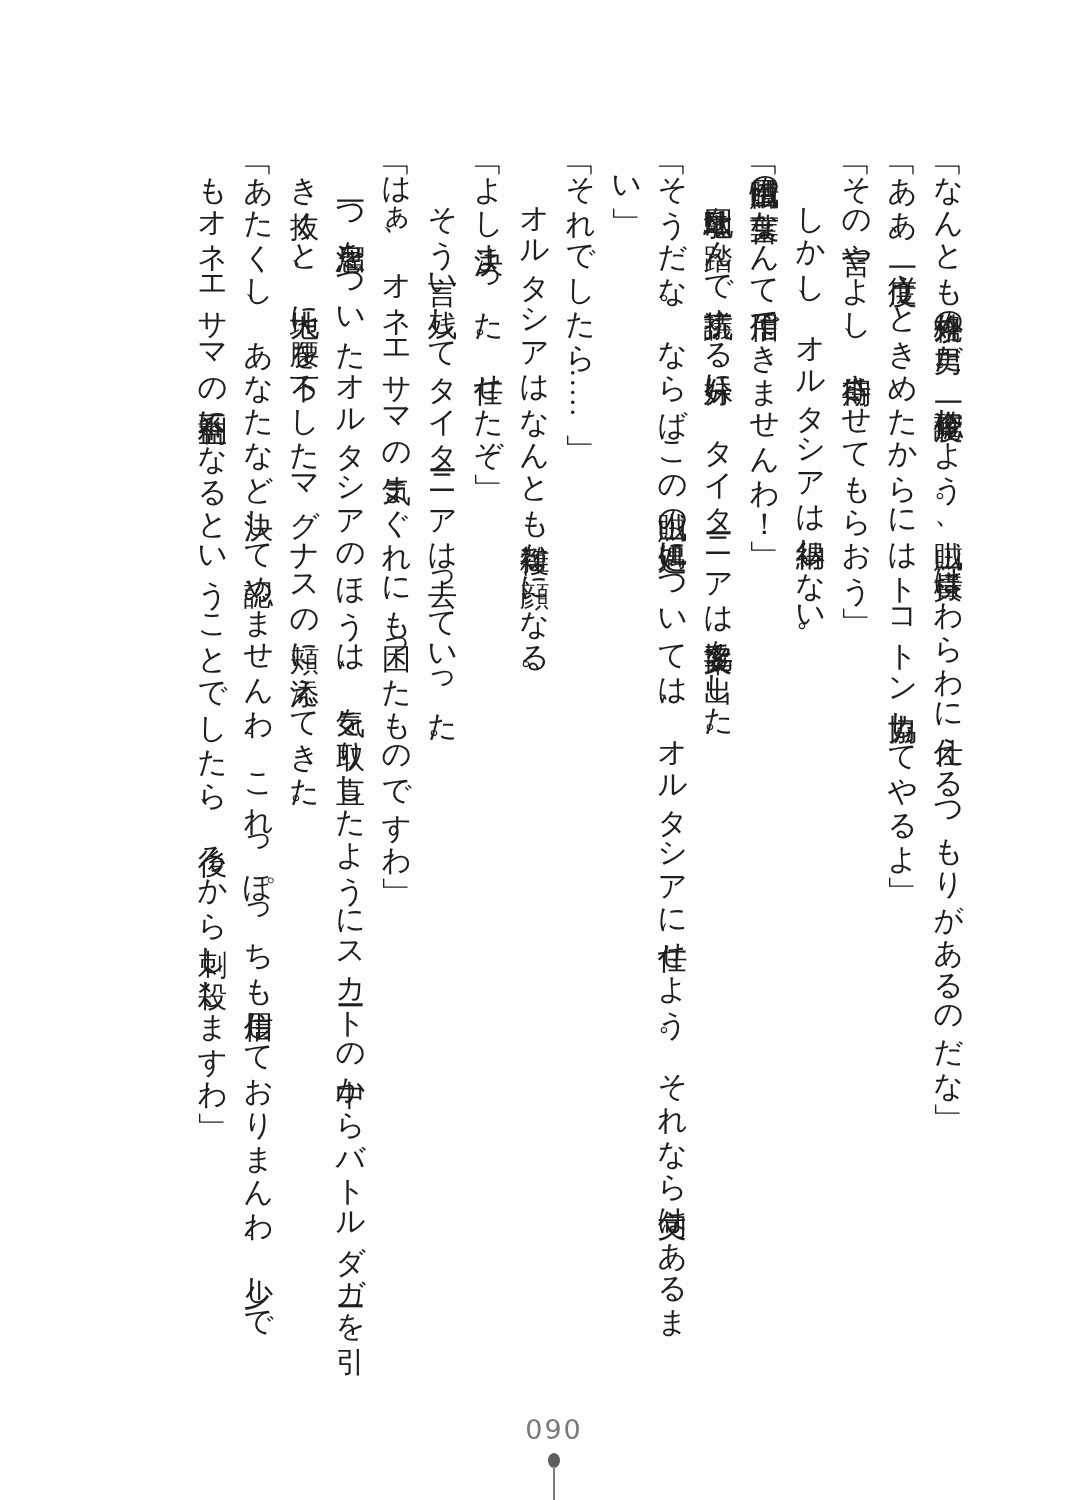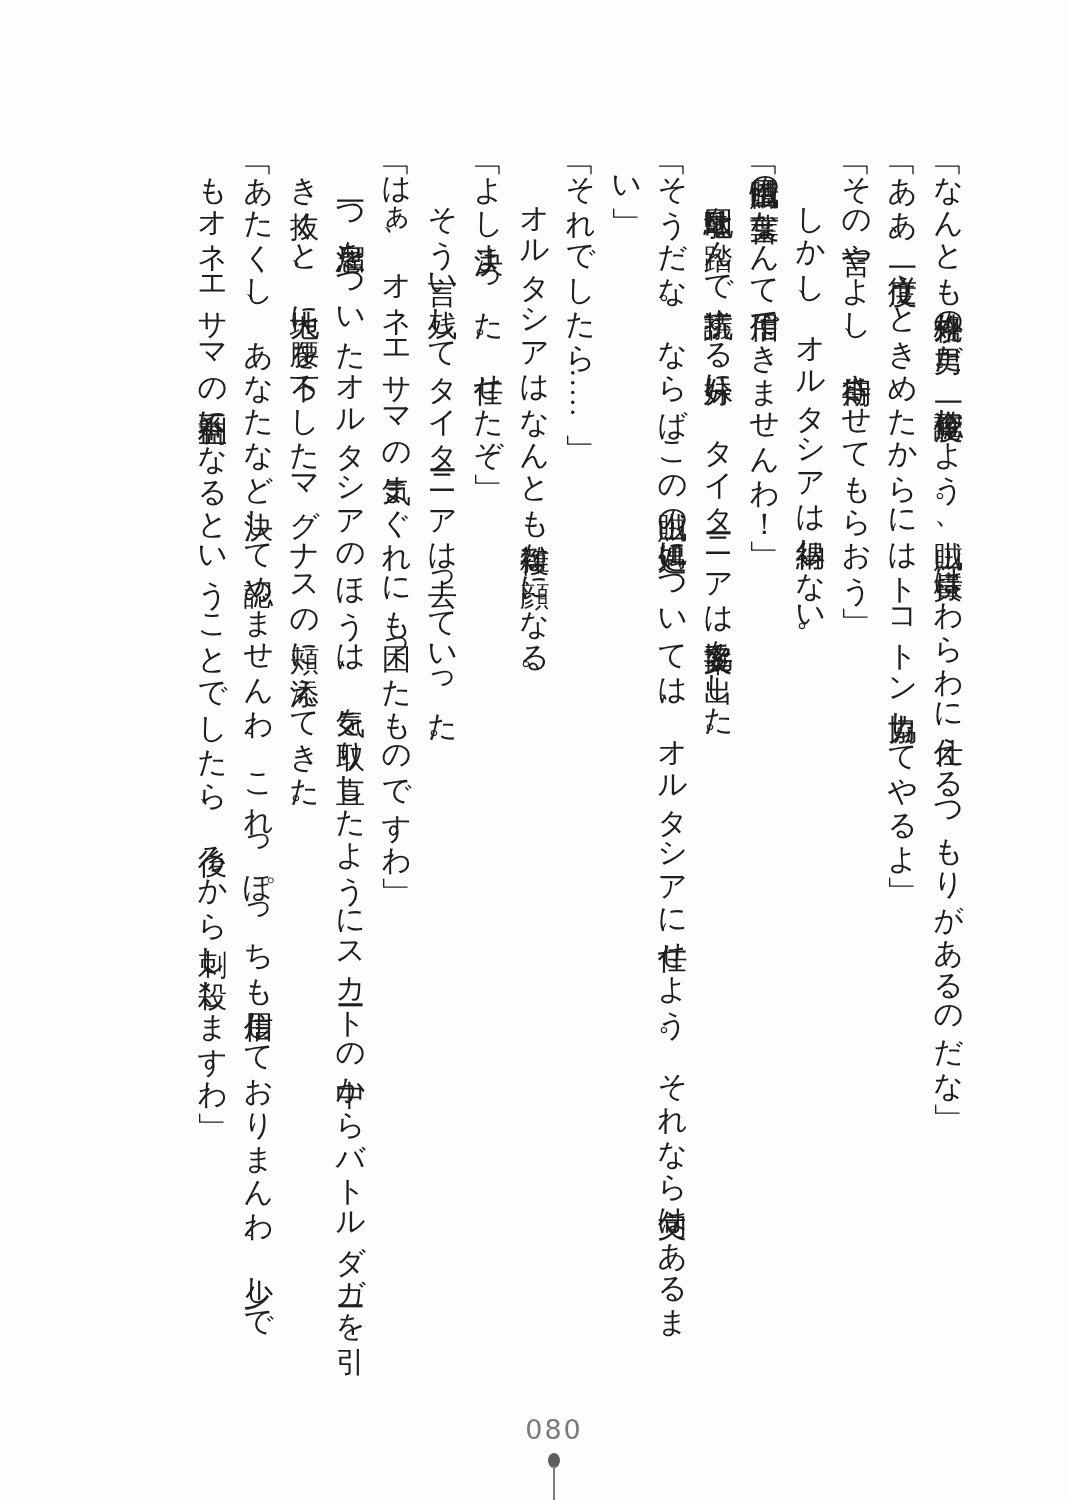--- a/index.html
+++ b/index.html
@@ -87,17 +87,17 @@
     <p class="dialogue">「そうだな。ならばこの山賊の処遇については、オルタシアに任せよう。それなら文句はあるまい」</p>
     <p class="dialogue">「それでしたら……」</p>
     <p class="narration">オルタシアはなんとも複雑な顔になる。</p>
     <p class="dialogue">「よし決まった。任せたぞ」</p>
     <p class="narration">そう言い残してタイターニアは去っていった。</p>
     <p class="dialogue">「はぁ、オネエサマの気まぐれにも困ったものですわ」</p>
     <p class="narration">一つ溜息をついたオルタシアのほうは、気を取り直したようにスカートの中からバトルダガーを引き抜くと、大地に腰を下ろしたマグナスの頬に添えてきた。</p>
     <p class="dialogue">「あたくし、あなたなど決して認めませんわ。これっぽっちも信用しておりまんわ。少しでもオネエサマの不利益になるということでしたら、後ろから刺し殺しますわ」</p>
   </div>
 
-  <div class="page-number">080</div>
+  <div class="page-number">090</div>
   <div class="footer-dot"></div>
   <div class="footer-line"></div>
 
 </div>
 
 </body></html>

